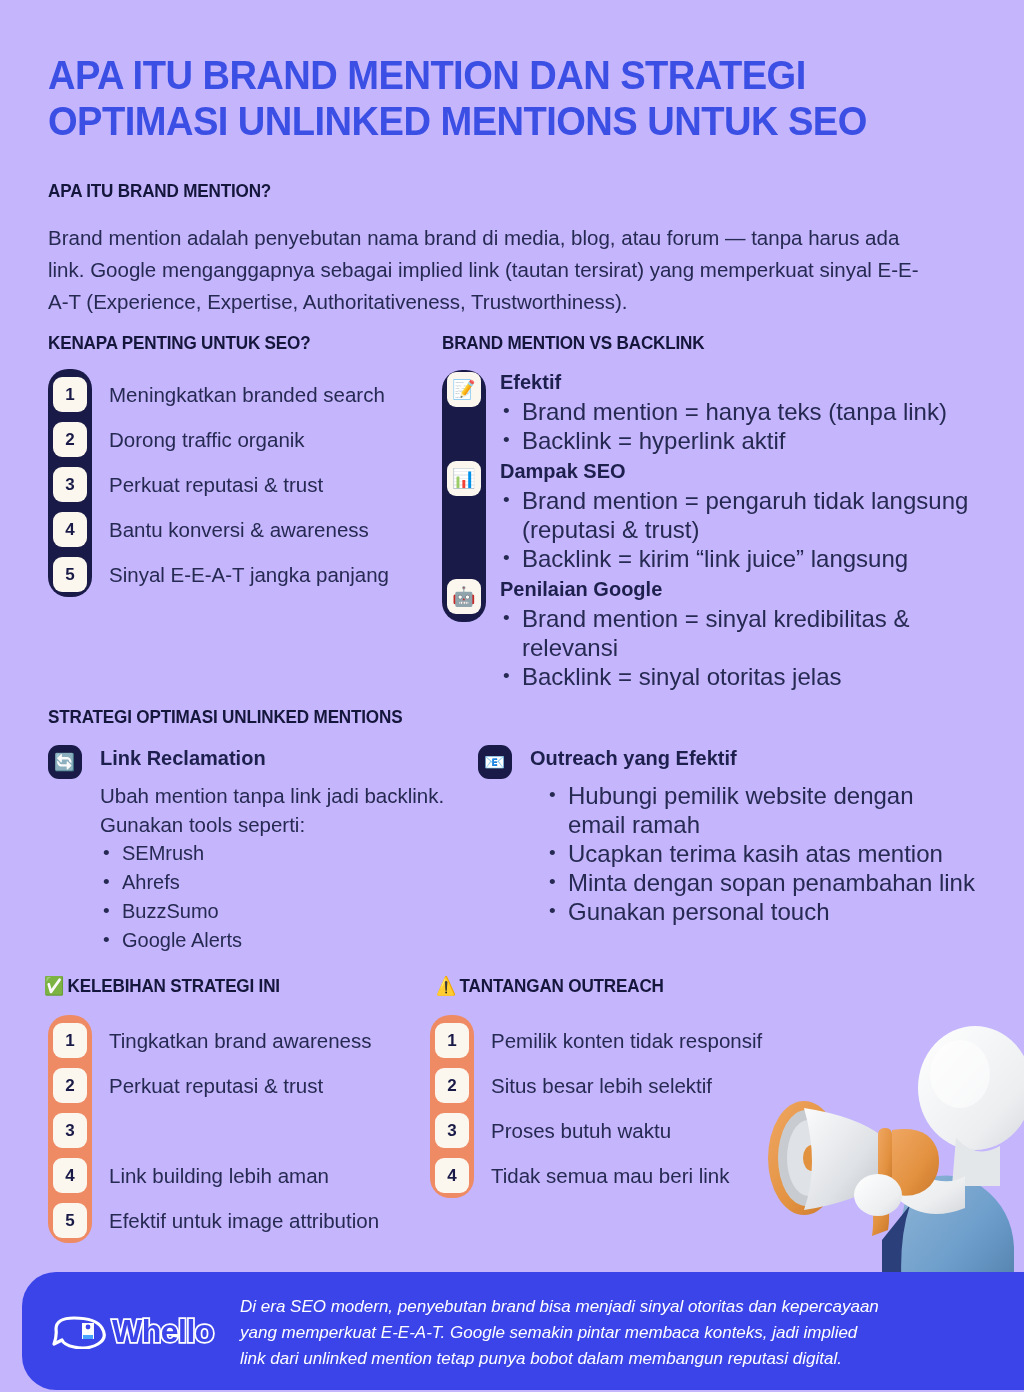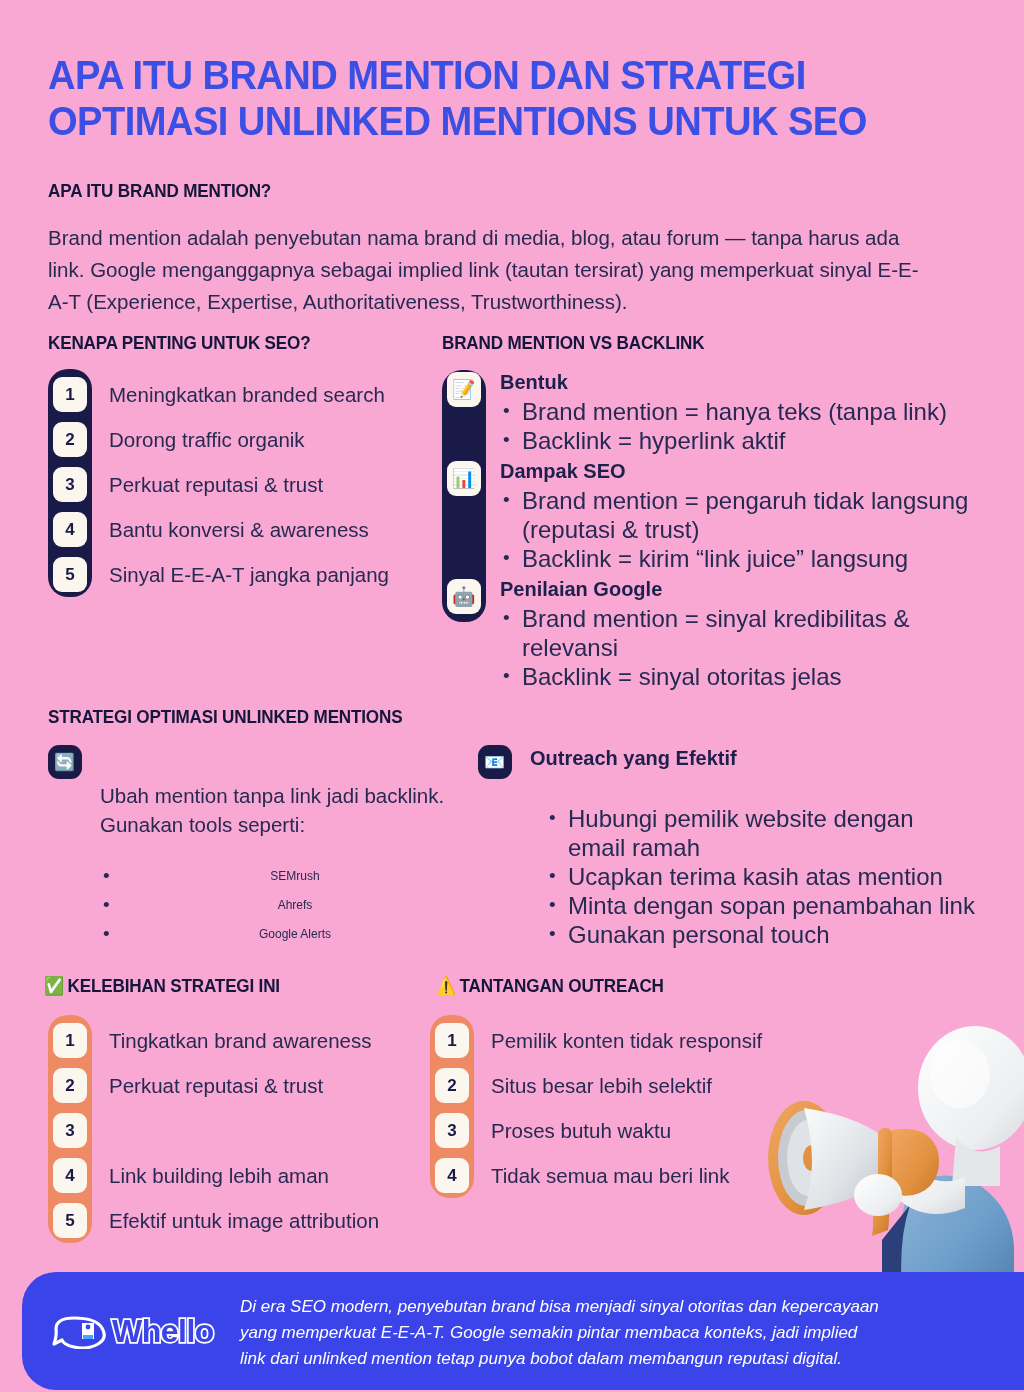--- a/index.html
+++ b/index.html
@@ -9,21 +9,21 @@
     height: 1392px;
     background: #ffffff;
     font-family: "Liberation Sans", sans-serif;
     overflow: hidden;
   }
 
   .page {
     position: relative;
     width: 1024px;
     height: 1392px;
-    background: #f9a8d4;
+    background: #c4b5fd;
     padding: 0;
     overflow: hidden;
   }
 
   
   .title {
     position: absolute;
     left: 48px;
     top: 52px;
     width: 880px;
@@ -176,22 +176,22 @@
     font-size: 20px;
     line-height: 26px;
   }
   .strat-body {
     padding-left: 52px;
     color: #262a52;
     font-size: 20.5px;
     line-height: 29px;
   }
   .strat-sub { padding-left: 52px; }
-  .strat-sub li { font-size: 12px; line-height: 29px; text-align: center; }
-  .strat .bullets { padding-left: 52px; margin-top: 23px; }
+  .strat-sub li { font-size: 20px; line-height: 29px; }
+  .strat .bullets { padding-left: 52px; }
 
   
   .h-kelebihan { position: absolute; left: 44px; top: 975px; }
   .h-tantangan { position: absolute; left: 436px; top: 975px; }
 
   
   .footer {
     position: absolute;
     left: 22px;
     top: 1272px;
@@ -271,21 +271,21 @@
     </div>
   </div>
 
   <div class="sec-head h-vs">BRAND MENTION VS BACKLINK</div>
 
   <div class="vs-wrap">
     <div class="vs-rail"></div>
 
     <div class="vs-item" style="margin-bottom:4px;">
       <div class="vs-icon" style="top:2px;">📝</div>
-      <div class="vs-title">Bentuk</div>
+      <div class="vs-title">Efektif</div>
       <ul class="bullets">
         <li>Brand mention = hanya teks (tanpa link)</li>
         <li>Backlink = hyperlink aktif</li>
       </ul>
     </div>
 
     <div class="vs-item" style="margin-bottom:4px;">
       <div class="vs-icon" style="top:2px;">📊</div>
       <div class="vs-title">Dampak SEO</div>
       <ul class="bullets">
@@ -302,25 +302,27 @@
         <li>Backlink = sinyal otoritas jelas</li>
       </ul>
     </div>
   </div>
 
   <div class="sec-head h-strategi">STRATEGI OPTIMASI UNLINKED MENTIONS</div>
 
   <div class="strat left">
     <div class="strat-head">
       <div class="strat-icon">🔄</div>
+      <div class="strat-title">Link Reclamation</div>
     </div>
     <div class="strat-body">Ubah mention tanpa link jadi backlink. Gunakan tools seperti:</div>
     <ul class="bullets strat-sub">
       <li>SEMrush</li>
       <li>Ahrefs</li>
+      <li>BuzzSumo</li>
       <li>Google Alerts</li>
     </ul>
   </div>
 
   <div class="strat right">
     <div class="strat-head">
       <div class="strat-icon">📧</div>
       <div class="strat-title">Outreach yang Efektif</div>
     </div>
     <ul class="bullets" style="padding-left:68px;">

